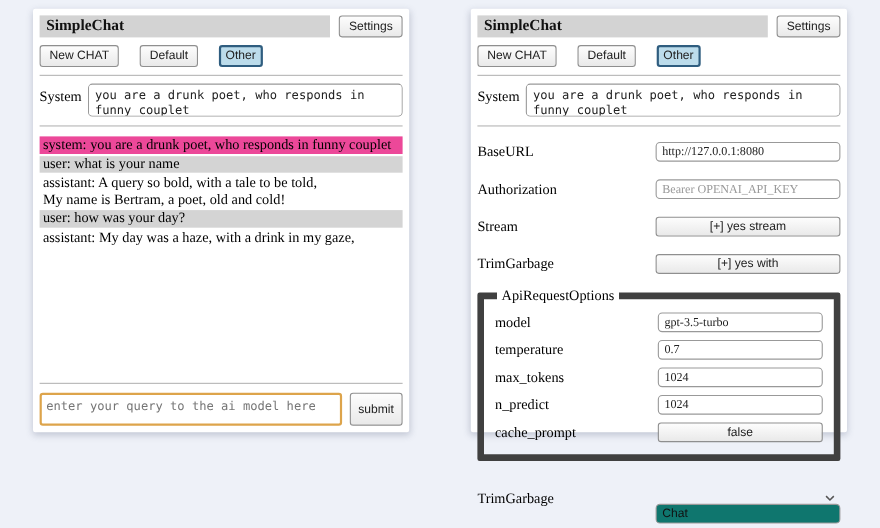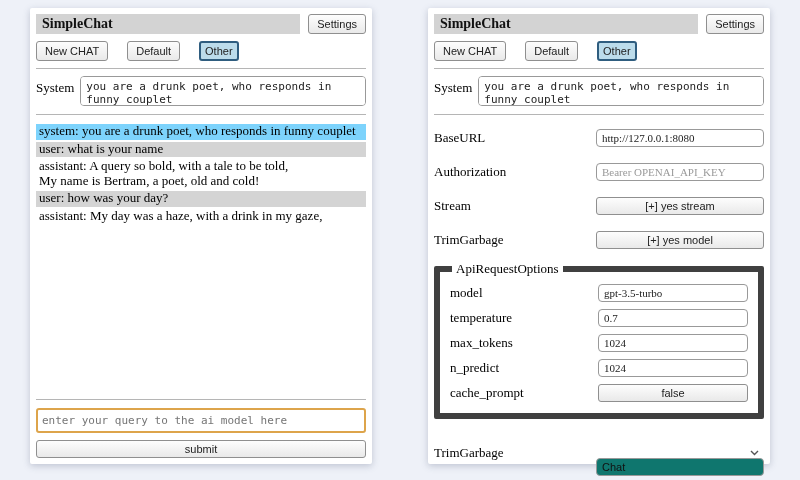--- a/index.html
+++ b/index.html
@@ -4,21 +4,21 @@
 <style>
   html,body { margin:0; padding:0; }
   body {
     width:800px; height:480px;
     background:#eef1f8;
     font-family:"Liberation Serif", serif;
     overflow:hidden;
     position:relative;
   }
   .panel {
-    position:absolute; top:8px; width:342px; height:456px;
+    position:absolute; top:8px; width:342px; height:385px;
     background:#ffffff;
     box-shadow:0 2px 7px rgba(70,80,110,0.28);
     border-radius:2px;
     padding:6px; box-sizing:border-box;
     display:flex; flex-direction:column;
   }
   #panel-left { left:30px; }
   #panel-right { left:428px; }
 
   
@@ -52,26 +52,26 @@
   textarea.mono {
     flex:1; height:22px;
     font-family:"DejaVu Sans Mono", monospace; font-size:11px; color:#222;
     border:1px solid #999; border-radius:4px;
     padding:3px 5px; resize:none; outline:none; background:#fff;
   }
 
   
   .chat { margin-top:3px; font-size:13px; line-height:14.5px; color:#000; }
   .msg { padding:0 3px 1px; margin-bottom:2px; }
-  .msg.system { background:#7dd3fc; }
+  .msg.system { background:#ec4899; }
   .msg.user { background:#d4d4d4; }
   .spacer { flex:1; }
 
   
-  .footer { display:flex; gap:7px; align-items:stretch; margin-top:2px;flex-direction:column; }
+  .footer { display:flex; gap:7px; align-items:stretch; margin-top:2px; }
   textarea.query {
     flex:1; height:18px;
     font-family:"DejaVu Sans Mono", monospace; font-size:11px;
     border:1px solid #999; border-radius:3px;
     padding:5px 5px; resize:none; outline:none;
   }
   textarea.query.focused { border:2px solid #dda44b; padding:4px 4px; }
   .submit-btn { align-self:stretch; padding:2px 7px; }
 
   
@@ -201,21 +201,21 @@
   <div class="srow">
     <span class="slbl">Stream</span>
     <span class="ctl">
         <button class="btn toggle">[+] yes stream</button>
       </span>
   </div>
 
   <div class="srow">
     <span class="slbl">TrimGarbage</span>
     <span class="ctl">
-        <button class="btn toggle">[+] yes model</button>
+        <button class="btn toggle">[+] yes with</button>
       </span>
   </div>
 
   <fieldset class="aro">
     <legend>ApiRequestOptions</legend>
 
     <div class="srow">
       <span class="slbl">model</span>
       <span class="ctl">
           <input type="text" value="gpt-3.5-turbo" style="">

